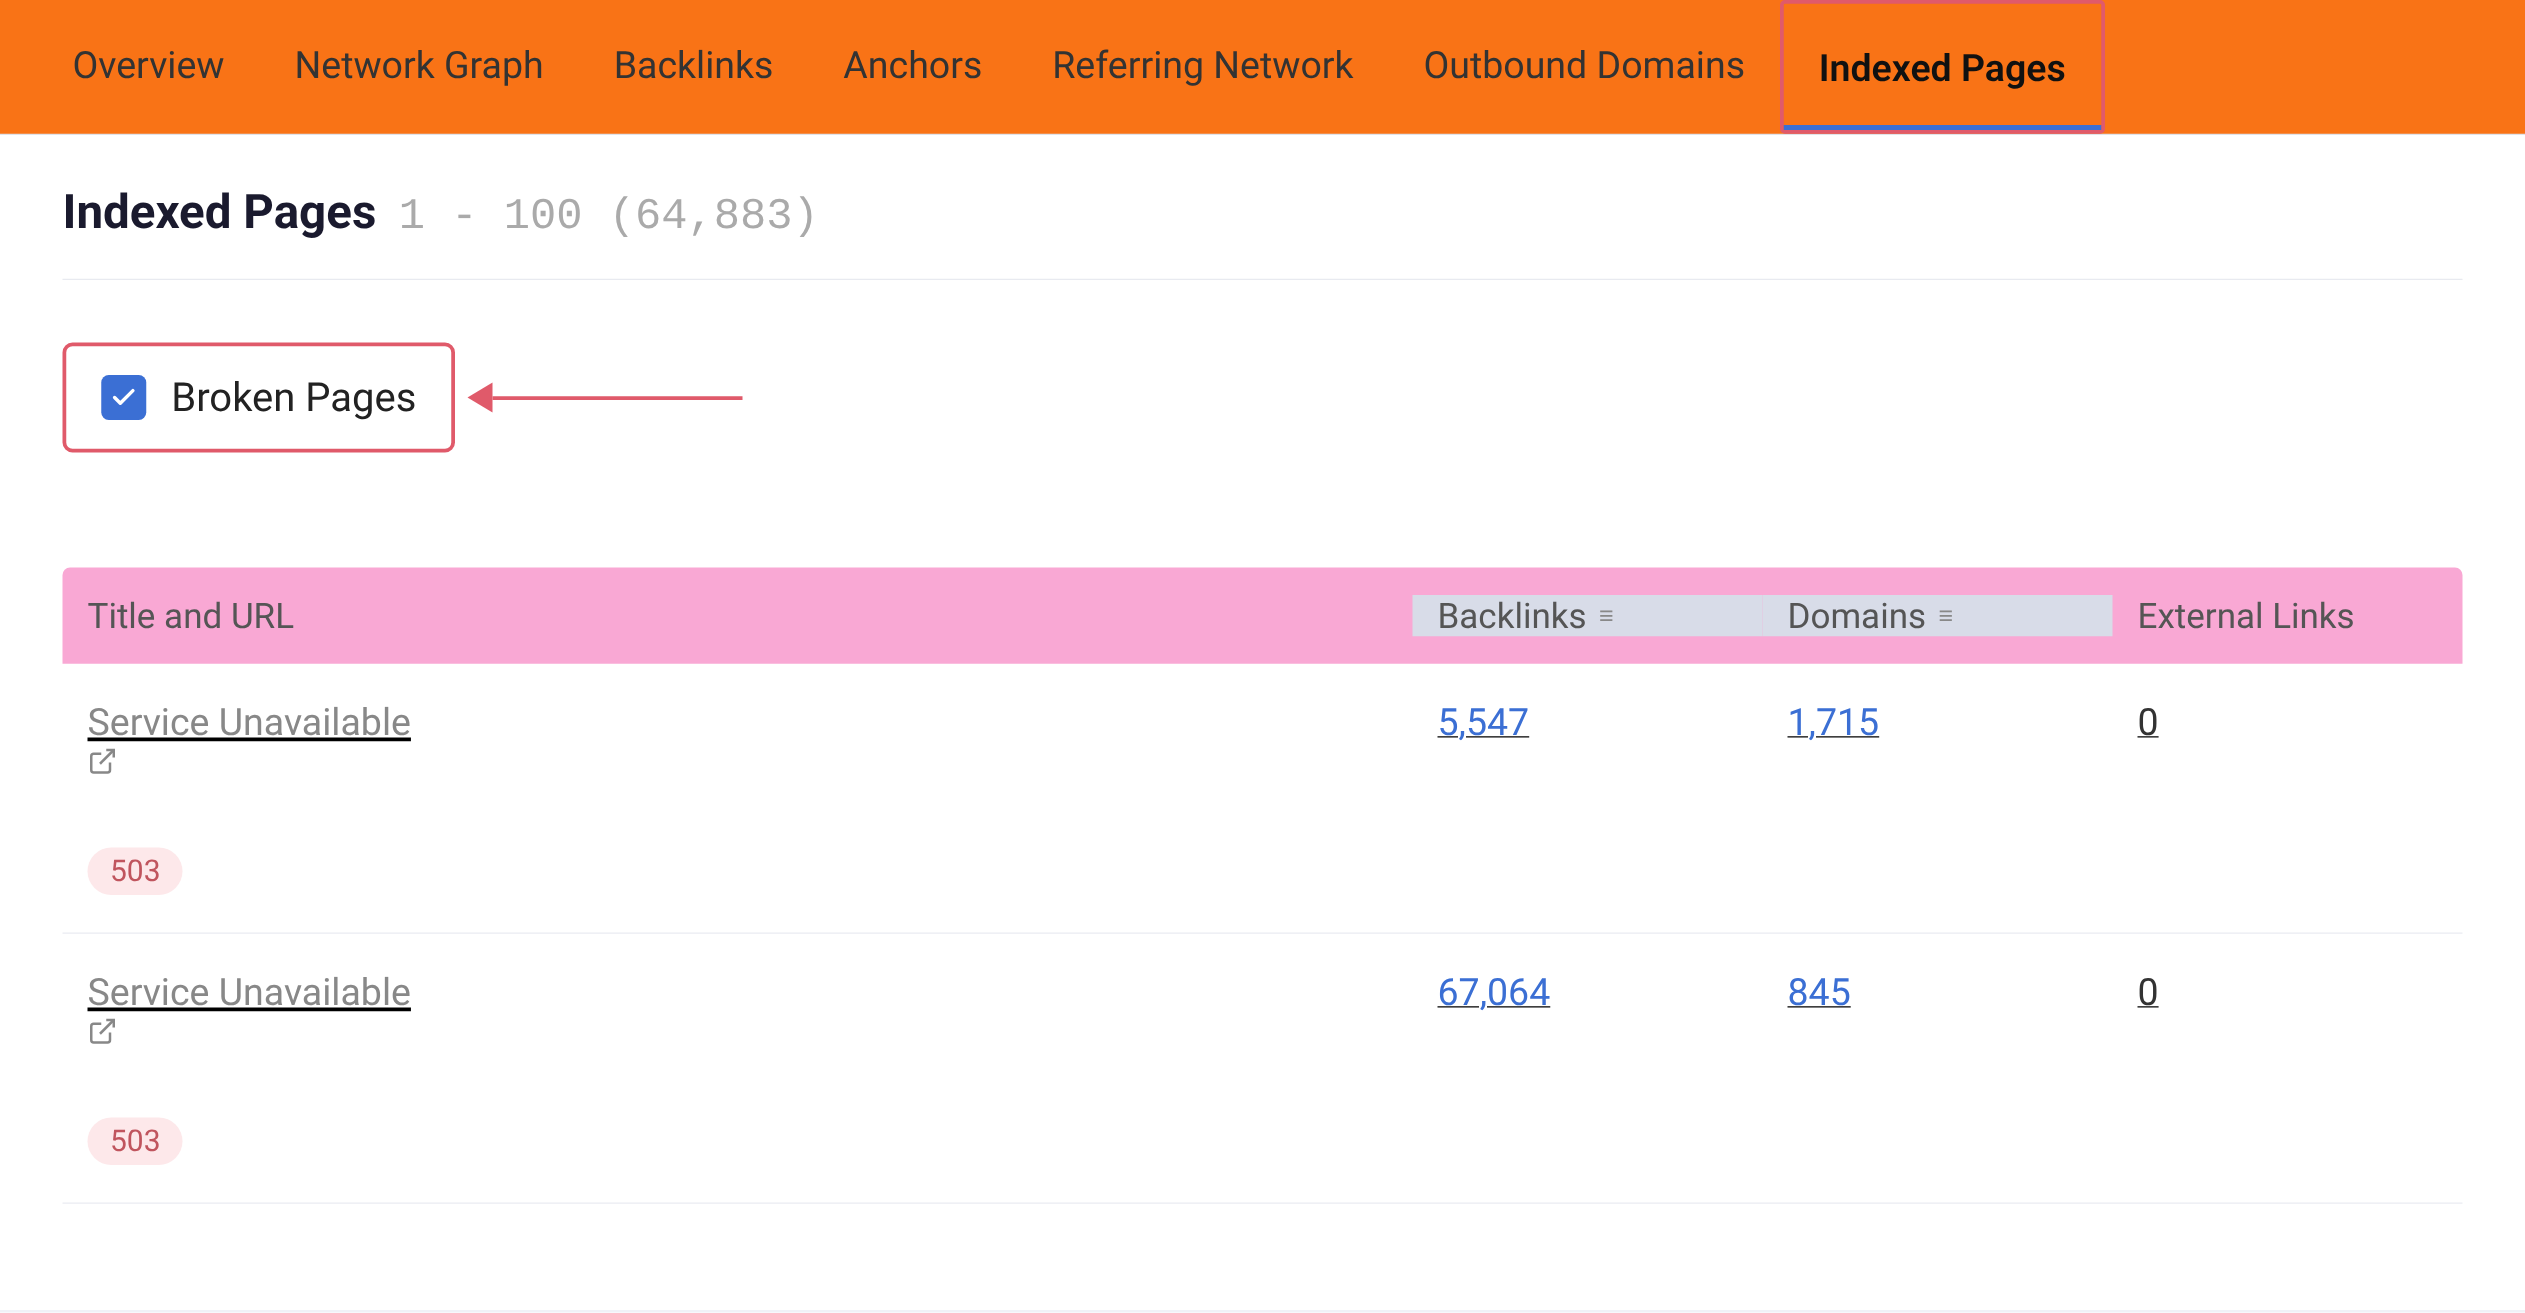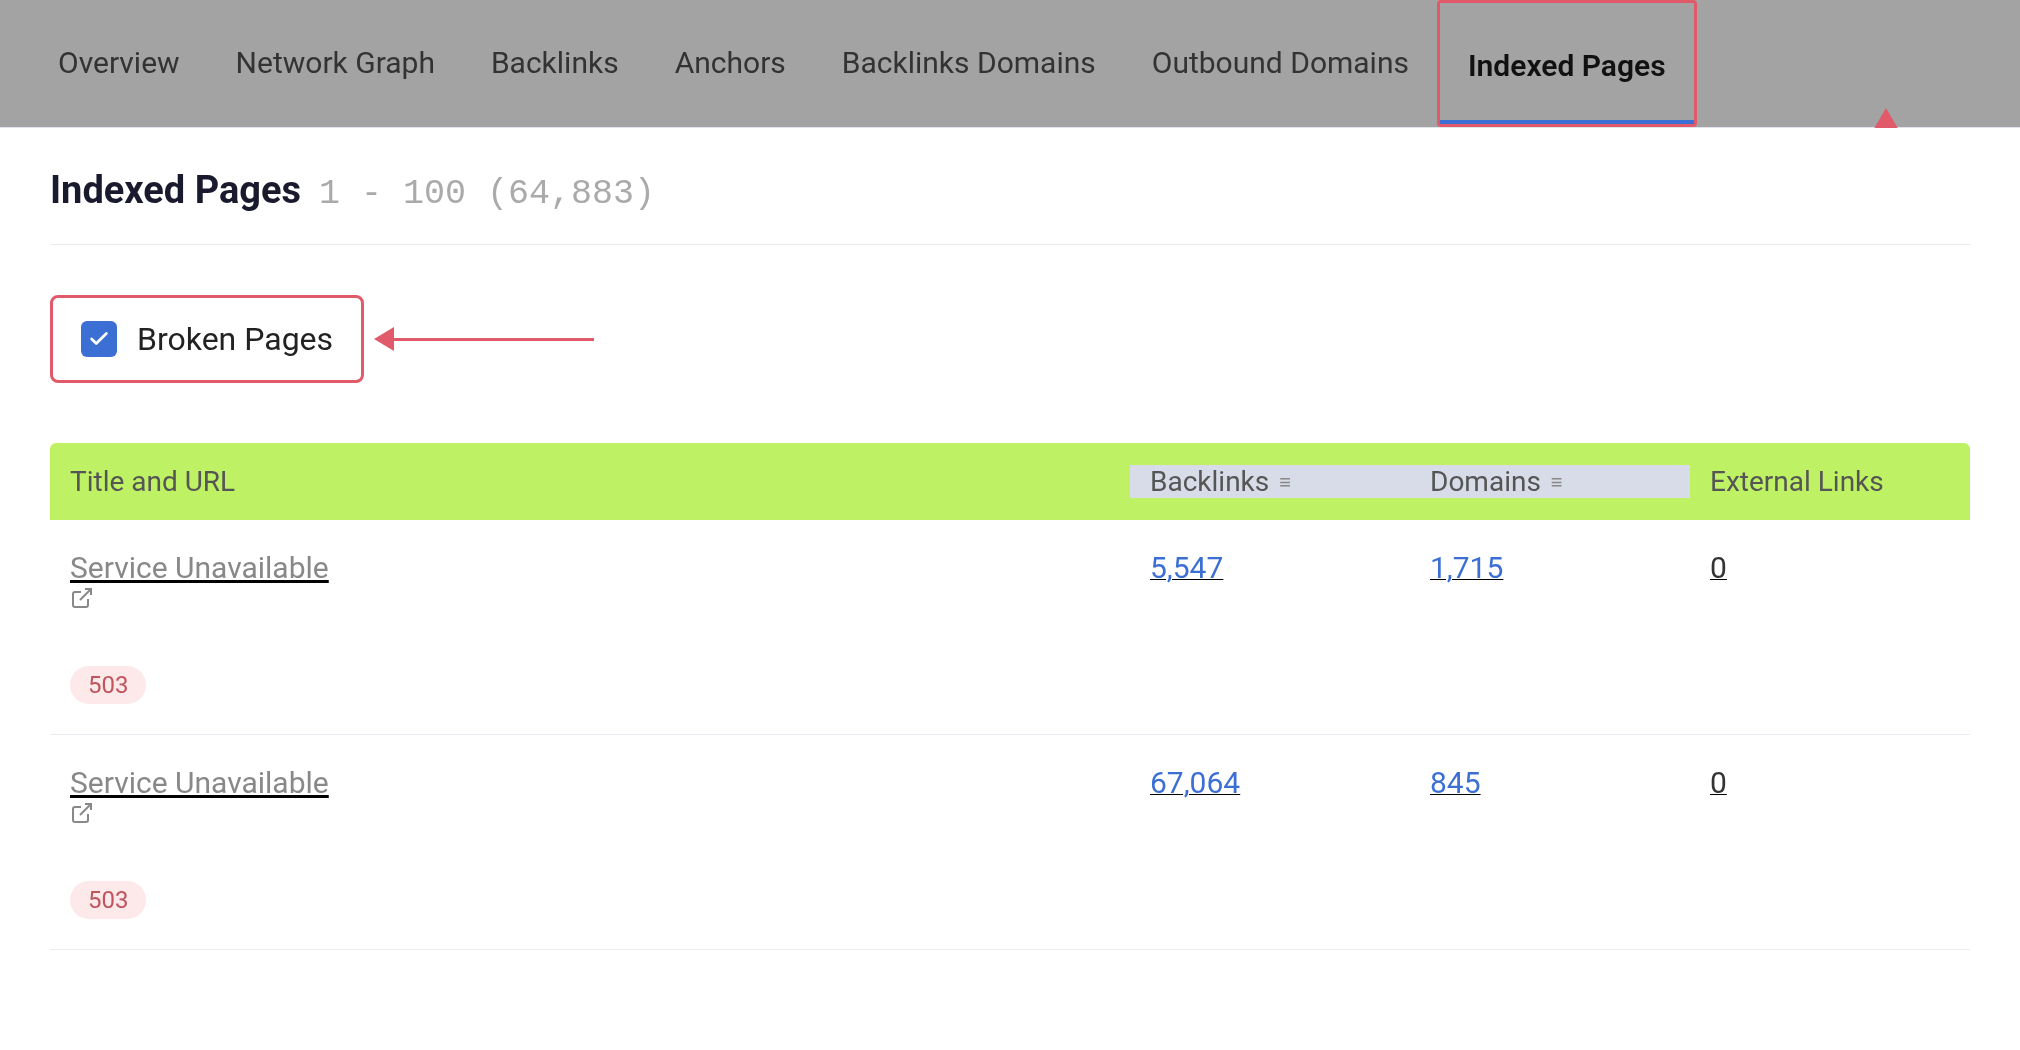--- a/index.html
+++ b/index.html
@@ -5,26 +5,26 @@
     * { box-sizing: border-box; margin: 0; padding: 0; }
     body {
       font-family: -apple-system, BlinkMacSystemFont, 'Segoe UI', Roboto, sans-serif;
       background: #f0f2f7;
       min-height: 1050px;
       width: 2020px;
     }
 
     
     .nav-bar {
-      background: #a3a3a3;
+      background: #f97316;
       border-bottom: 1px solid #e0e3ea;
       display: flex;
       align-items: center;
       padding: 0 30px;
-      height: 128px;
+      height: 108px;
       position: relative;
     }
     .nav-item {
       font-size: 30px;
       color: #333;
       padding: 0 28px;
       height: 100%;
       display: flex;
       align-items: center;
       cursor: pointer;
@@ -134,23 +134,24 @@
       border-right: 20px solid #e05a6a;
     }
 
     
     .table-container {
       width: 100%;
     }
     .table-header {
       display: grid;
       grid-template-columns: 1fr 280px 280px 280px;
-      background: #bef264;
+      background: #f9a8d4;
       padding: 22px 0;
       border-radius: 6px 6px 0 0;
+      margin-top: 32px;
     }
     .th {
       font-size: 28px;
       color: #555;
       padding: 0 20px;
     }
     .th.sortable {
       display: flex;
       align-items: center;
       gap: 10px;
@@ -249,21 +250,21 @@
   <div class="nav-item">
     <span>Network Graph</span>
   </div>
   <div class="nav-item">
     <span>Backlinks</span>
   </div>
   <div class="nav-item">
     <span>Anchors</span>
   </div>
   <div class="nav-item">
-    <span>Backlinks Domains</span>
+    <span>Referring Network</span>
   </div>
   <div class="nav-item">
     <span>Outbound Domains</span>
   </div>
   <div class="nav-item active" style="border: 3px solid #e05a6a; border-radius: 4px; margin-top: 0; padding-top: 4px;">
     <span>Indexed Pages</span>
   </div>
 
 </div>
 

